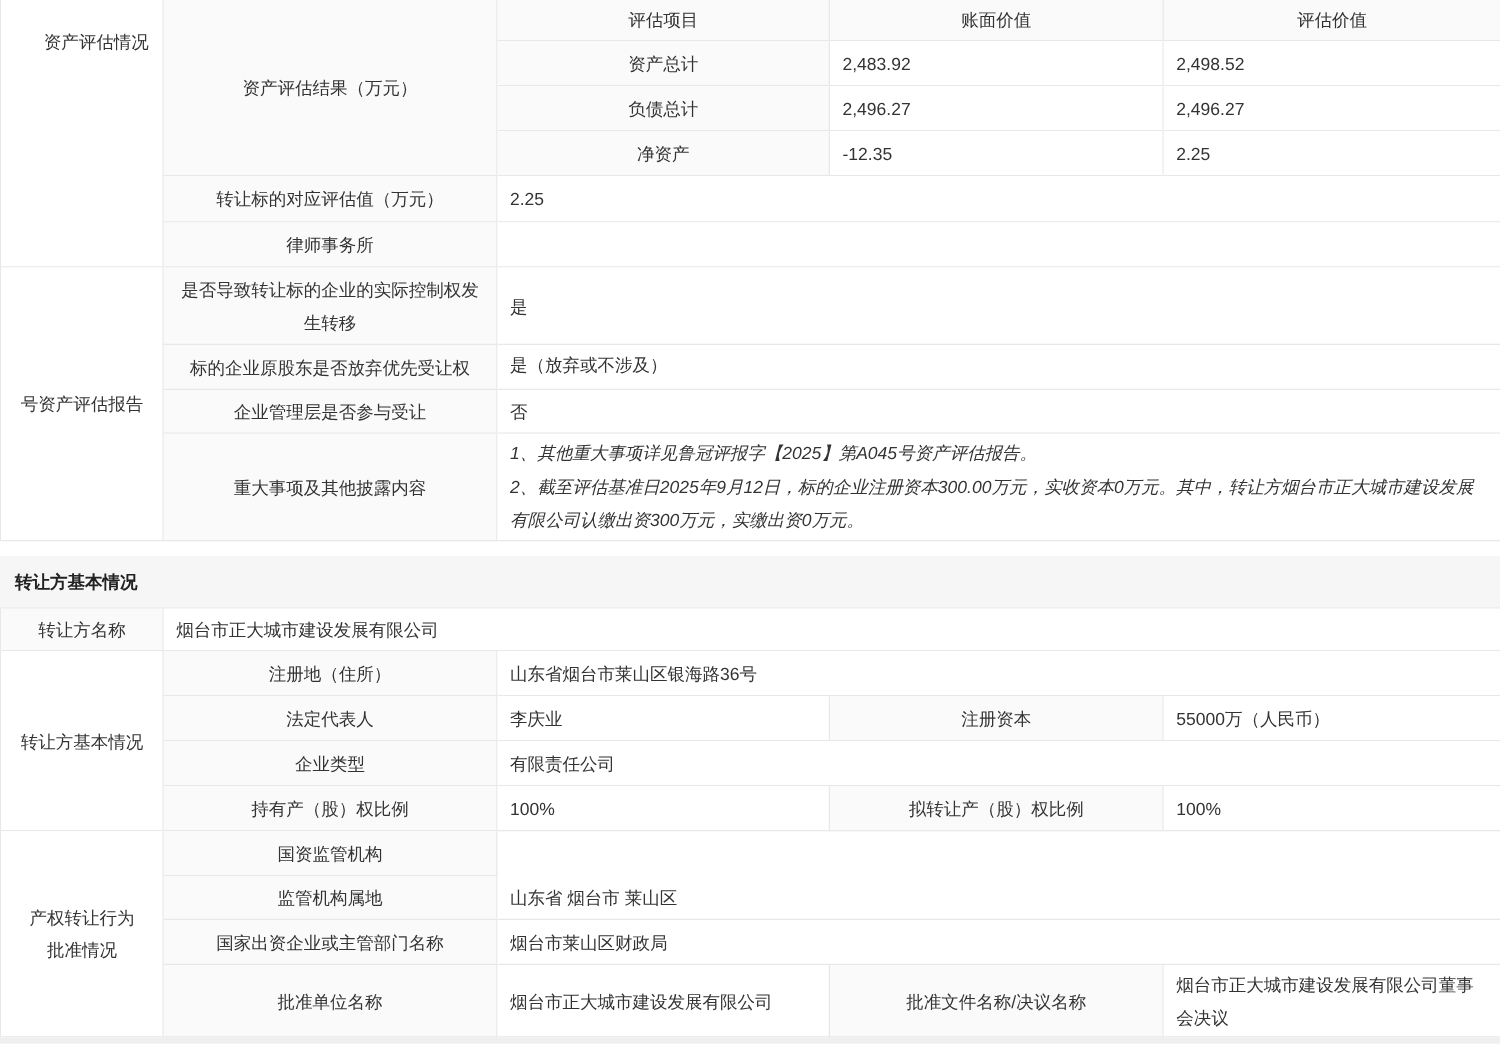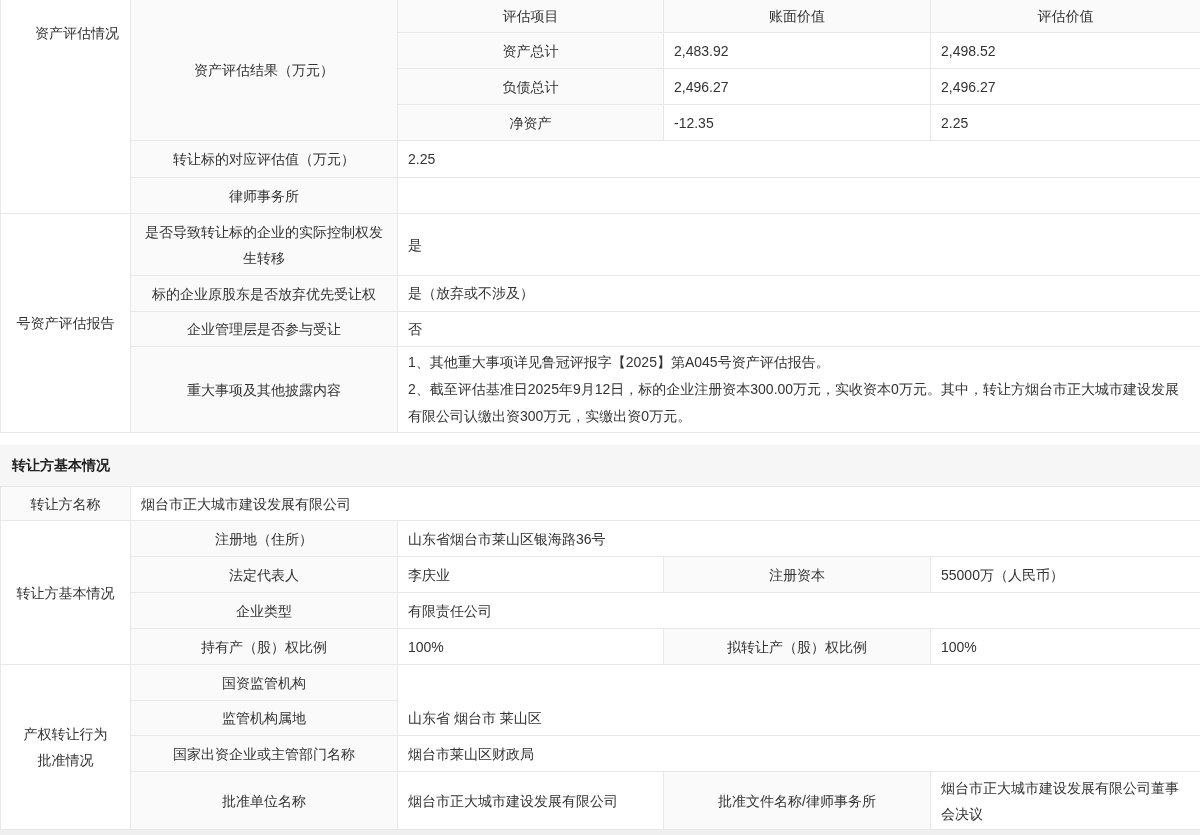--- a/index.html
+++ b/index.html
@@ -52,20 +52,21 @@
     background:#fff;
     padding:2px 10px;
     text-align:left;
   }
   .val-multi{
     flex-direction:column;
     align-items:flex-start;
     justify-content:center;
     line-height:27px;
     padding:4px 10px;
+    font-style:italic;
   }
   .top-align{align-items:flex-start;padding-top:20px;padding-left:29px;}
   .gap{height:12px;background:#ffffff;}
   .band{
     height:42px;
     background:var(--band-bg);
     display:flex;
     align-items:center;
     padding-left:12px;
     font-weight:bold;
@@ -181,17 +182,17 @@
     <div class="cell lab t2-r6l">国资监管机构</div>
 
     <div class="cell lab t2-r7l">监管机构属地</div>
     <div class="cell val t2-r7v">山东省 烟台市 莱山区</div>
 
     <div class="cell lab t2-r8l">国家出资企业或主管部门名称</div>
     <div class="cell val t2-r8v">烟台市莱山区财政局</div>
 
     <div class="cell lab t2-r9l">批准单位名称</div>
     <div class="cell val t2-r9v1">烟台市正大城市建设发展有限公司</div>
-    <div class="cell lab t2-r9l2">批准文件名称/律师事务所</div>
+    <div class="cell lab t2-r9l2">批准文件名称/决议名称</div>
     <div class="cell val t2-r9v2">烟台市正大城市建设发展有限公司董事会决议</div>
   </div>
 
 </div>
 
 </body></html>

